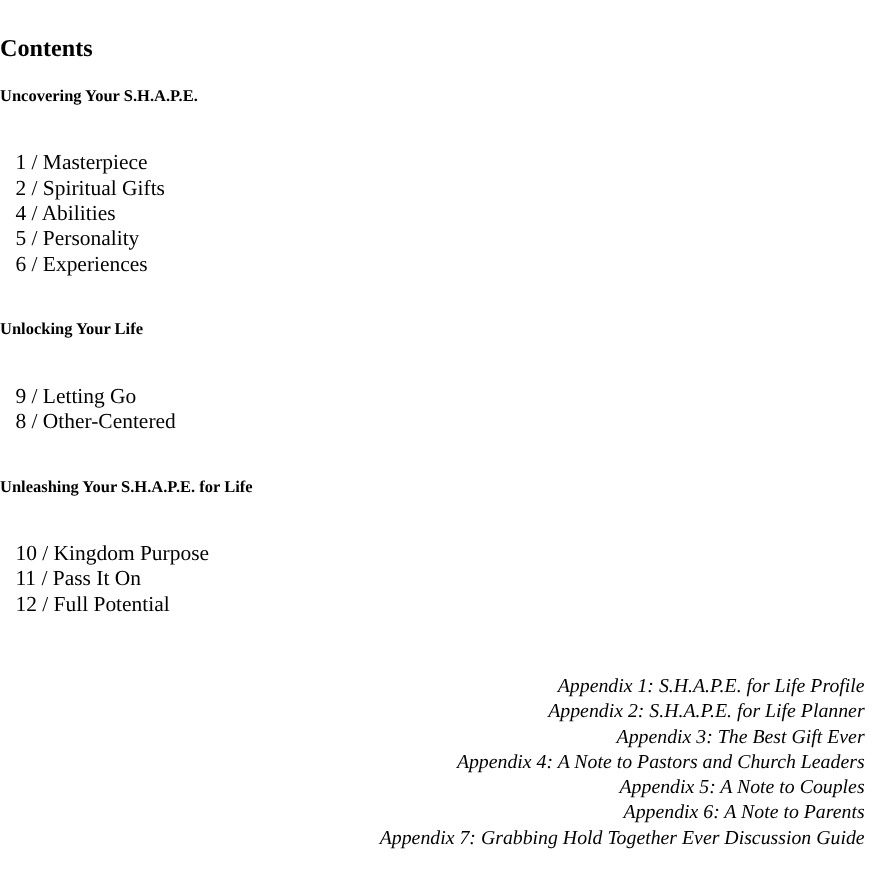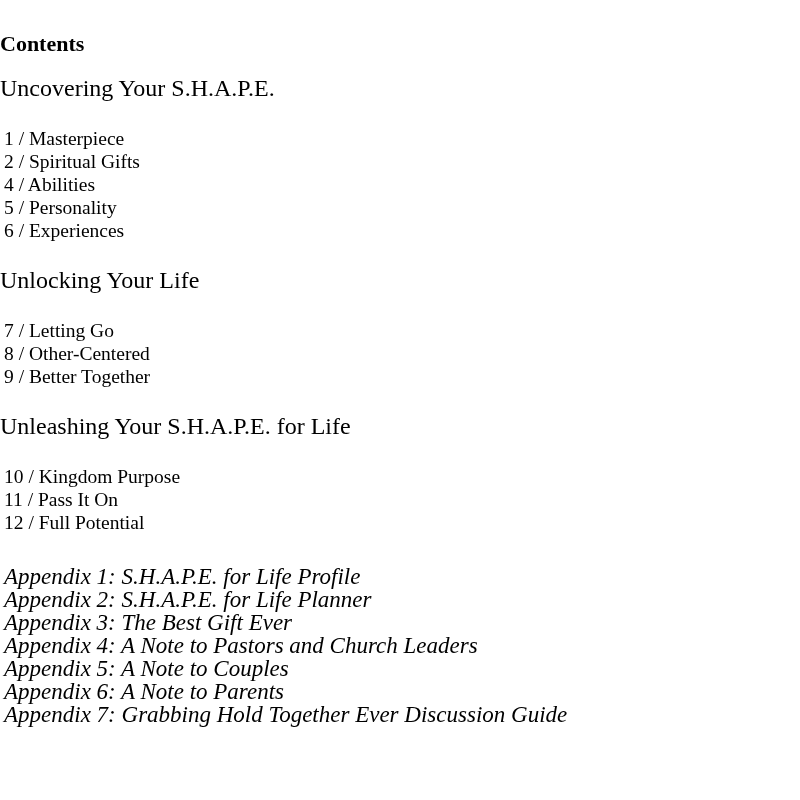--- a/index.html
+++ b/index.html
@@ -40,55 +40,56 @@
     font-size: 22px;
     font-weight: bold;
     line-height: 26px;
     margin: 0;
     padding: 0;
     letter-spacing: 0;
     white-space: nowrap;
   }
 
   .section-heading {
-    font-size: 24px;
-    font-weight: normal;
+    font-size: 15px;
+    font-weight: bold;
     line-height: 23px;
     margin: 0;
     padding: 0;
     white-space: nowrap;
   }
 
   .entry {
     font-size: 19.5px;
     font-weight: normal;
     font-style: normal;
     line-height: 23px;
     margin: 0;
     padding: 0;
     white-space: nowrap;
   }
 
   .entry-italic {
-    font-size: 23px;
+    font-size: 18px;
     font-weight: normal;
     font-style: italic;
     line-height: 23px;
     margin: 0;
     padding: 0;
     white-space: nowrap;
+    text-align: right;
   }
 
   
   .gap-title-to-section { height: 20px; }
   .gap-section-to-list  { height: 23px; }
   .gap-list-to-section  { height: 23px; }
   .gap-list-to-appendix { height: 23px; }
 
-  .entry-list { margin: 4px; padding: 0; font-family: Liberation Serif, serif; }
+  .entry-list { margin: 14px; padding: 0; font-family: Liberation Serif, serif; }
 </style>
 </head>
 <body>
 
 <div class="page">
   <div class="doc">
 
     <div class="spacer-top"></div>
 
     <h1 class="doc-title">Contents</h1>
@@ -103,23 +104,22 @@
       <div class="entry">4 / Abilities</div>
       <div class="entry">5 / Personality</div>
       <div class="entry">6 / Experiences</div>
     </div>
 
     <div class="gap-list-to-section"></div>
 
     <h2 class="section-heading">Unlocking Your Life</h2>
     <div class="gap-section-to-list"></div>
     <div class="entry-list">
-      <div class="entry">7 / Letting Go</div>
+      <div class="entry">9 / Letting Go</div>
       <div class="entry">8 / Other-Centered</div>
-      <div class="entry">9 / Better Together</div>
     </div>
 
     <div class="gap-list-to-section"></div>
 
     <h2 class="section-heading">Unleashing Your S.H.A.P.E. for Life</h2>
     <div class="gap-section-to-list"></div>
     <div class="entry-list">
       <div class="entry">10 / Kingdom Purpose</div>
       <div class="entry">11 / Pass It On</div>
       <div class="entry">12 / Full Potential</div>

